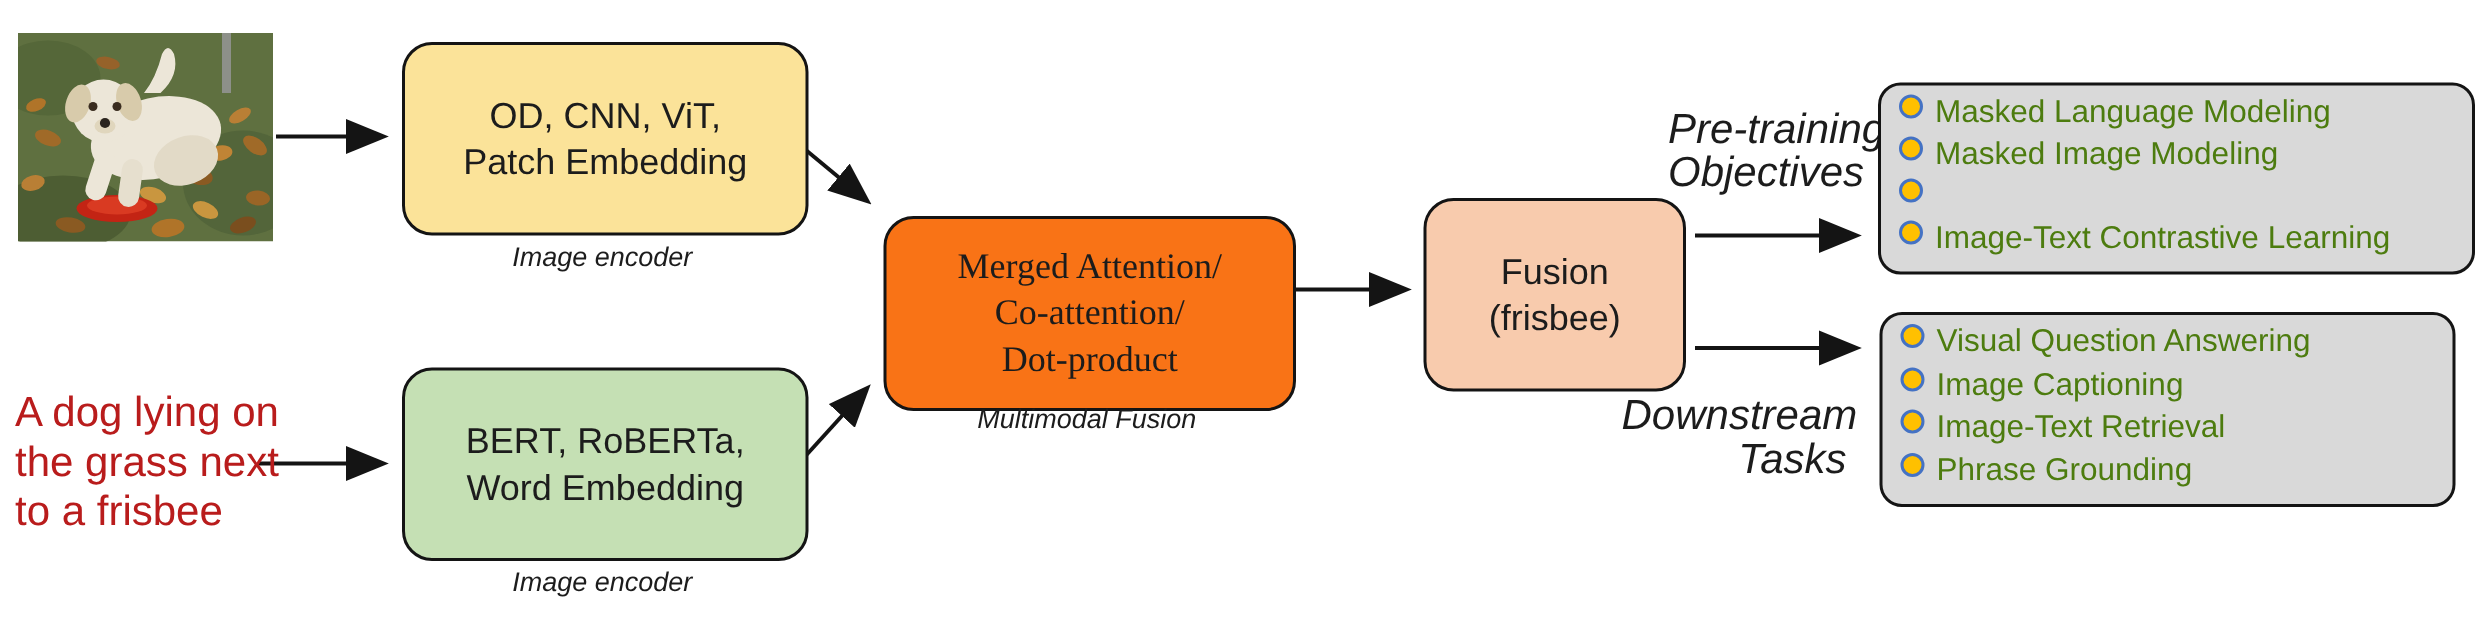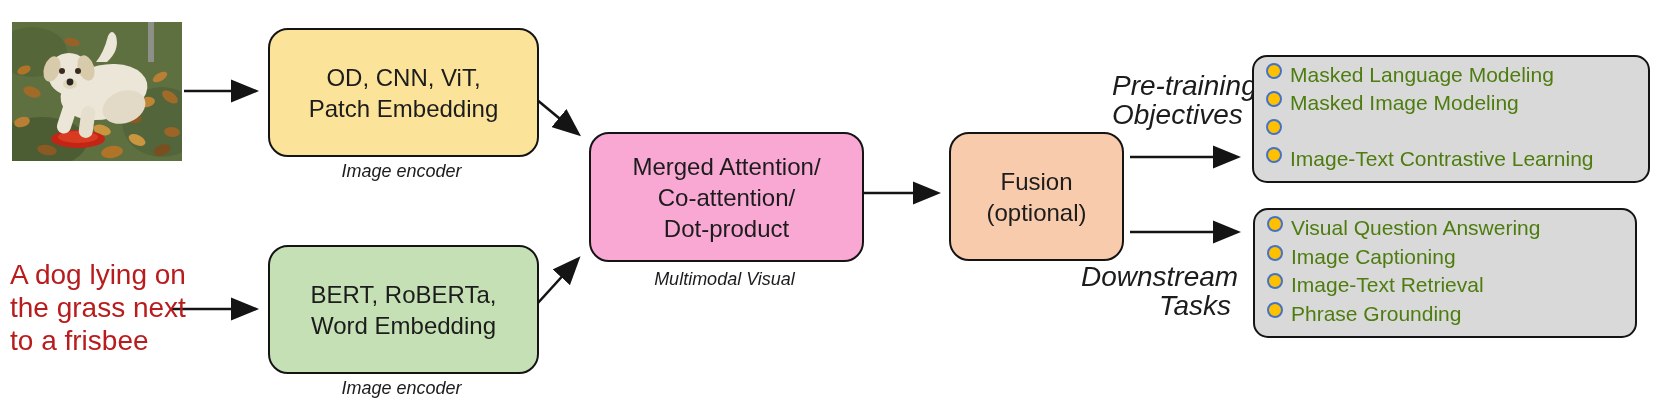--- a/index.html
+++ b/index.html
@@ -10,21 +10,21 @@
   .arrows{position:absolute;left:0;top:0;width:1660px;height:418px;pointer-events:none;}
   .photo{position:absolute;left:12px;top:22px;width:170px;height:139px;}
   .caption{position:absolute;left:10px;top:258px;width:180px;font-size:28px;line-height:33px;color:#b91c1c;}
   .box{
     position:absolute;border:2.6px solid #141414;border-radius:20px;
     display:flex;flex-direction:column;justify-content:center;align-items:center;
     font-size:24px;line-height:31px;text-align:center;color:#1c1c1c;
   }
   .box-yellow{left:268px;top:28px;width:267px;height:125px;background:#fbe399;}
   .box-green{left:268px;top:245px;width:267px;height:125px;background:#c5e0b4;}
-  .box-blue{left:589px;top:132px;width:271px;height:126px;background:#f9a8d4;}
+  .box-blue{left:589px;top:144px;width:271px;height:126px;background:#f97316;font-family:Liberation Serif, serif;}
   .box-orange{left:949px;top:132px;width:171px;height:125px;background:#f8cbad;}
   .enclabel{
     position:absolute;font-style:italic;font-size:18px;color:#1c1c1c;text-align:center;
   }
   .lbl-image{left:268px;top:161px;width:267px;}
   .lbl-text{left:268px;top:378px;width:267px;}
   .lbl-fusion{left:589px;top:269px;width:271px;}
   .sidelabel{
     position:absolute;font-style:italic;font-size:28px;line-height:29px;color:#1c1c1c;text-align:left;
   }
@@ -124,25 +124,25 @@
     <div>BERT, RoBERTa,</div>
     <div>Word Embedding</div>
   </div>
   <div class="enclabel lbl-text">Image encoder</div>
 
   <div class="box box-blue">
     <div>Merged Attention/</div>
     <div>Co-attention/</div>
     <div>Dot-product</div>
   </div>
-  <div class="enclabel lbl-fusion">Multimodal Visual</div>
+  <div class="enclabel lbl-fusion">Multimodal Fusion</div>
 
   <div class="box box-orange">
     <div>Fusion</div>
-    <div>(optional)</div>
+    <div>(frisbee)</div>
   </div>
 
   <div class="sidelabel lbl-pretrain">
     <div>Pre-training</div>
     <div>Objectives</div>
   </div>
   <div class="graybox gray-top">
     <div class="itemrow">
         <span class="bullet"></span>
         <span>Masked Language Modeling</span>

